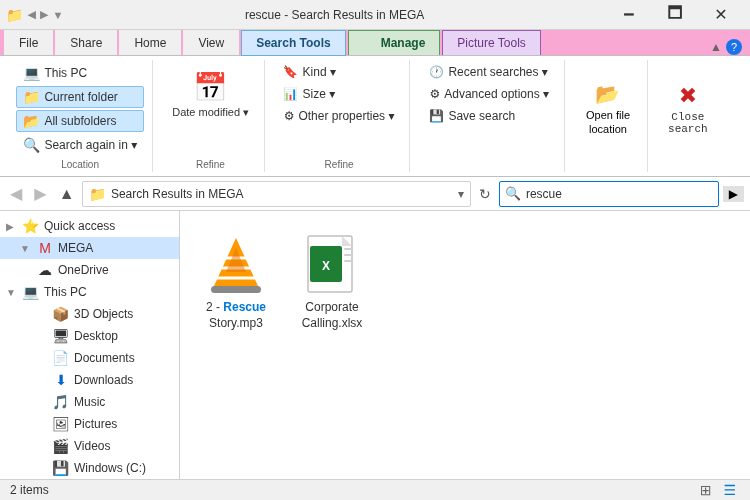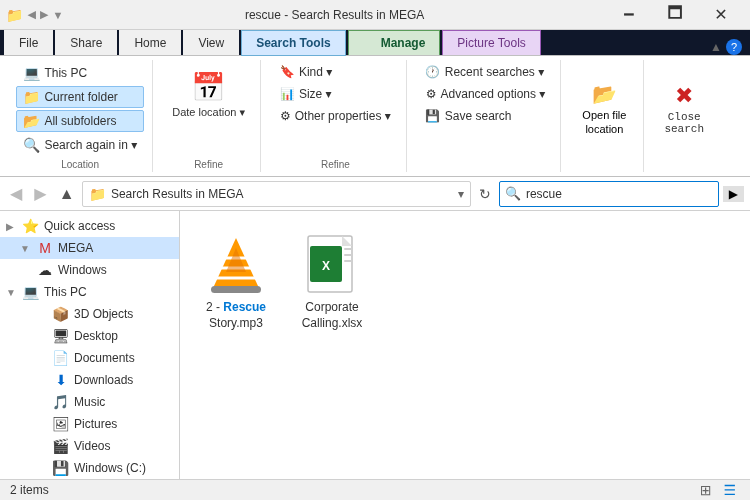--- a/index.html
+++ b/index.html
@@ -19,21 +19,21 @@
     .title-bar-title { flex: 1; text-align: center; font-size: 12px; color: #333; }
     .title-bar-controls { display: flex; gap: 0; }
     .title-bar-controls button {
       background: none; border: none; width: 46px; height: 30px; font-size: 16px; cursor: pointer; color: #333;
       display: flex; align-items: center; justify-content: center;
     }
 
     
     .ribbon-tabs {
       display: flex;
-      background: #0f172a;
+      background: #f9a8d4;
       border-bottom: 1px solid #c0c0c0;
       align-items: flex-end;
       padding: 0 4px;
     }
     .ribbon-tab {
       padding: 5px 14px;
       font-size: 12px;
       cursor: pointer;
       color: #333;
       border: 1px solid transparent;
@@ -344,21 +344,21 @@
         <span>Search again in ▾</span>
       </div>
     </div>
     <div class="ribbon-group-label">Location</div>
   </div>
 
   <div class="ribbon-group" style="min-width:90px;">
     <div class="ribbon-group-content">
       <div class="ribbon-btn" style="flex-direction:column;align-items:center;padding-top:8px;">
         <span style="font-size:28px;">📅</span>
-        <span style="font-size:11px;text-align:center;">Date location ▾</span>
+        <span style="font-size:11px;text-align:center;">Date modified ▾</span>
       </div>
     </div>
     <div class="ribbon-group-label">Refine</div>
   </div>
 
   <div class="ribbon-group" style="min-width:110px;">
     <div class="ribbon-group-content">
       <div class="ribbon-btn-small">
         <span>🔖</span>
         <span>Kind ▾</span>
@@ -440,21 +440,21 @@
 
     <div class="sidebar-item active sidebar-indent">
       <span class="expand-icon">▼</span>
       <span class="item-icon" style="color:#d32f2f;">M</span>
       <span class="item-label">MEGA</span>
     </div>
 
     <div class="sidebar-item sidebar-indent">
       <span class="expand-icon"></span>
       <span class="item-icon">☁</span>
-      <span class="item-label">Windows</span>
+      <span class="item-label">OneDrive</span>
     </div>
 
     <div class="sidebar-item">
       <span class="expand-icon">▼</span>
       <span class="item-icon">💻</span>
       <span class="item-label">This PC</span>
     </div>
 
     <div class="sidebar-item sidebar-indent2">
       <span class="expand-icon"></span>

